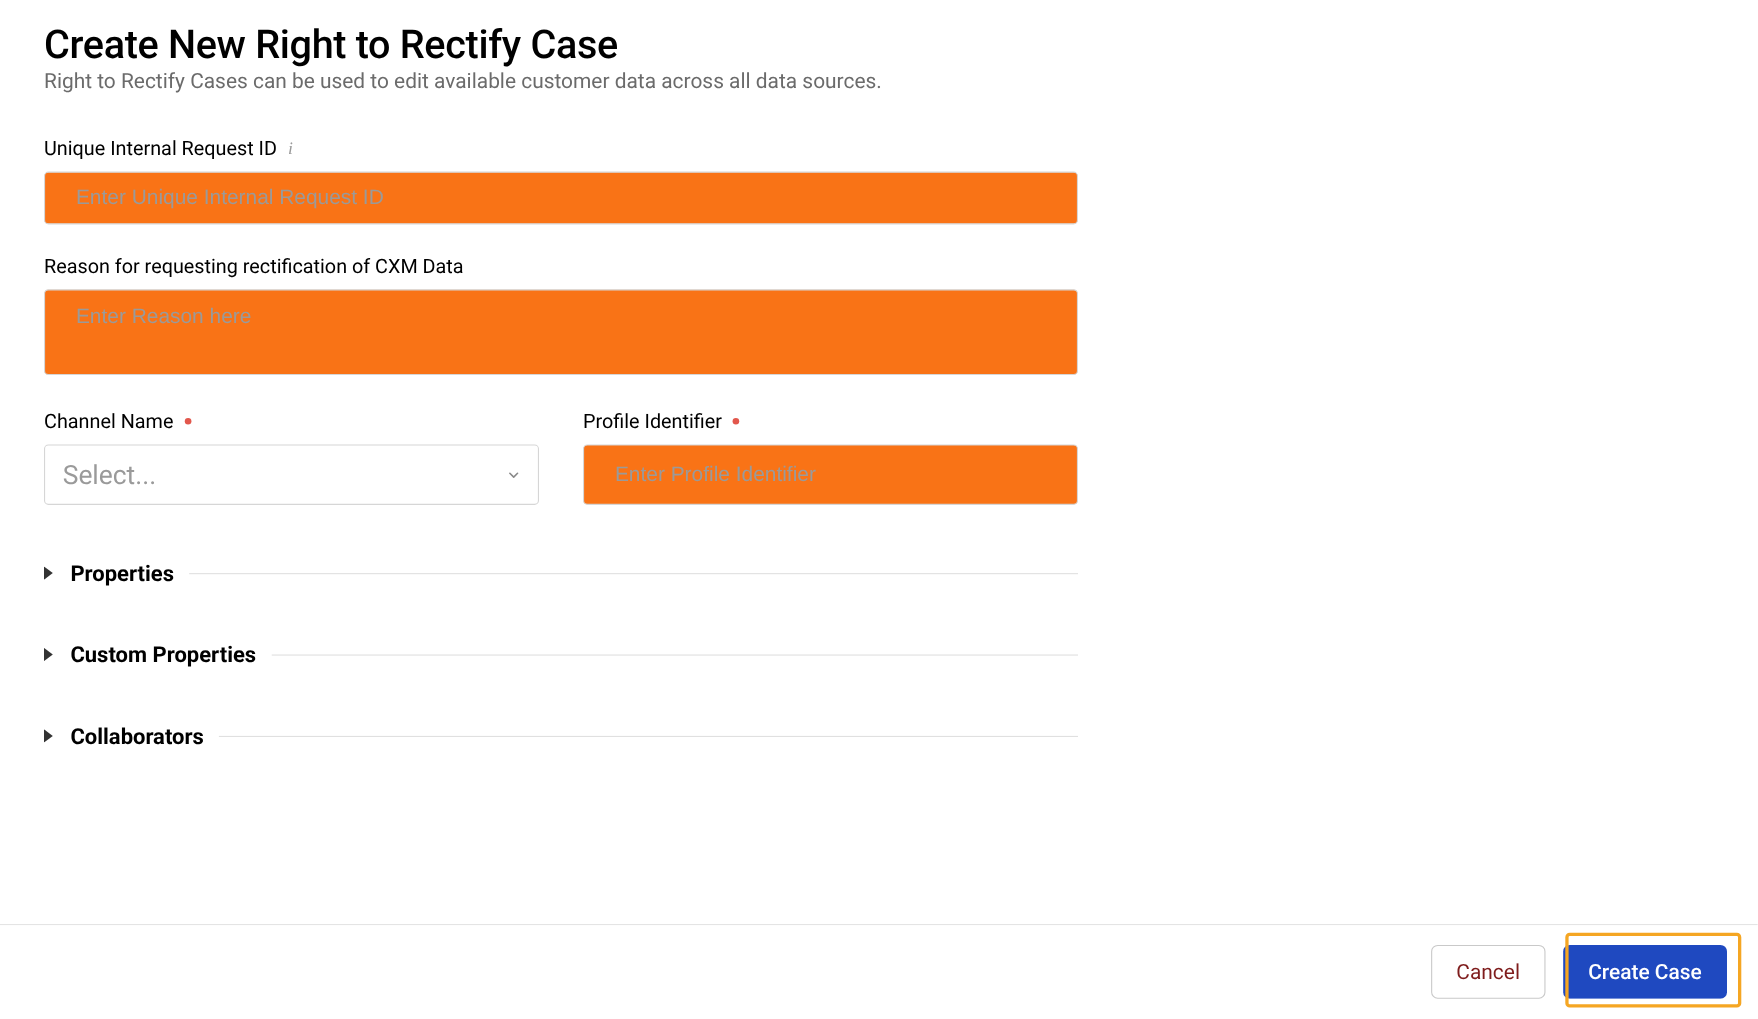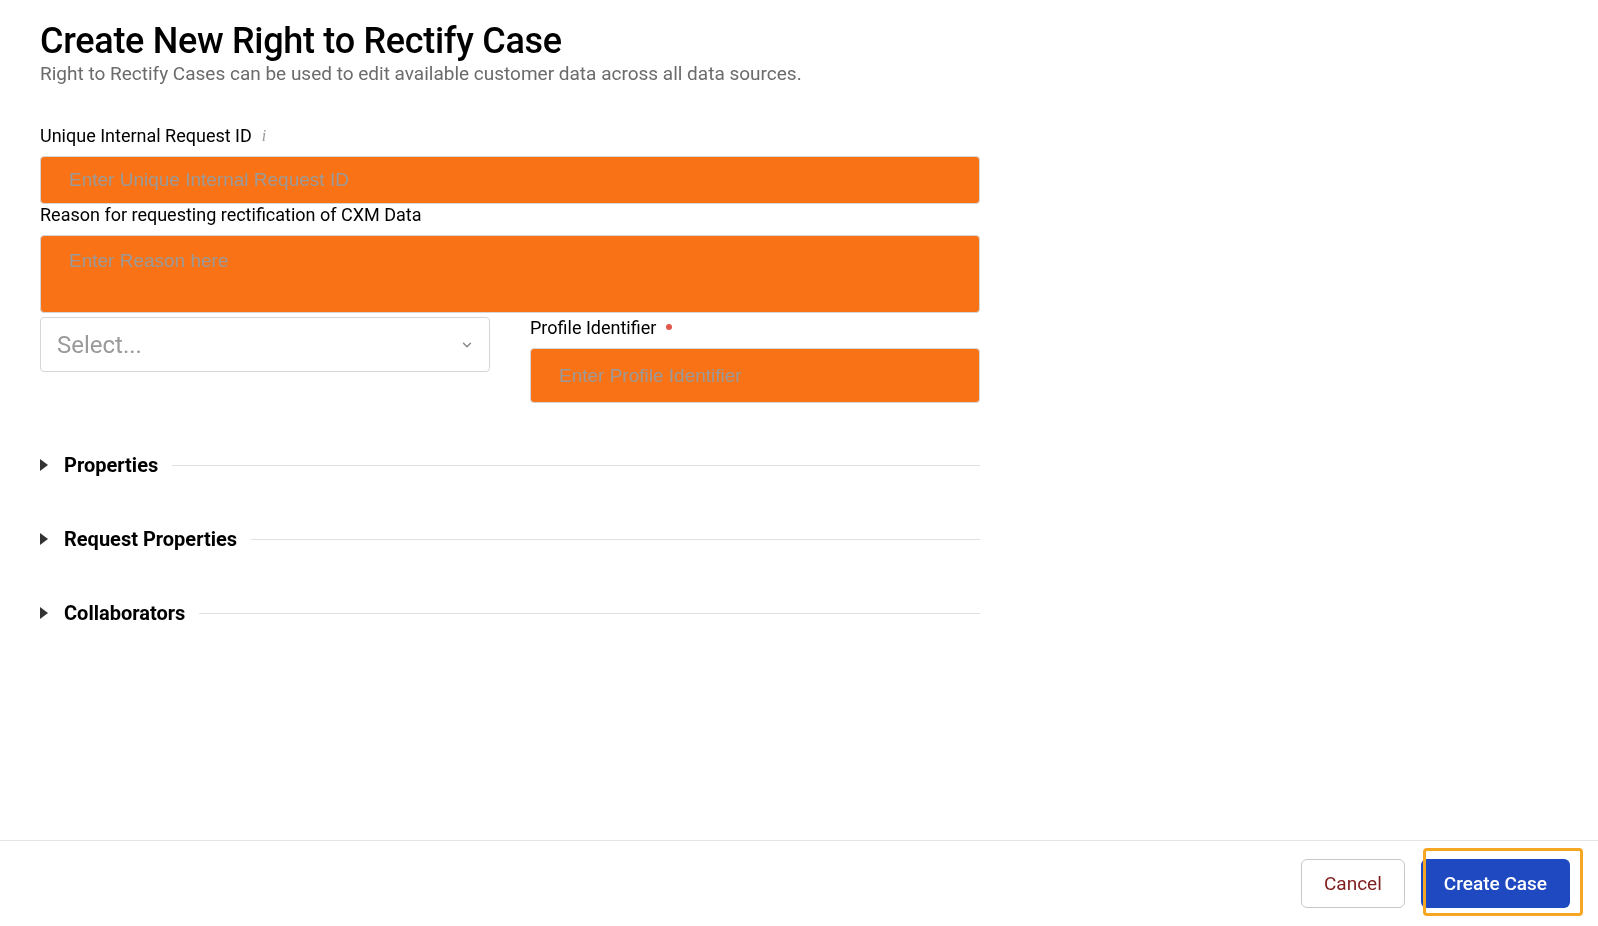--- a/index.html
+++ b/index.html
@@ -73,20 +73,21 @@
     .text-input::placeholder,
     .textarea-input::placeholder {
       color: #9a9a9a;
     }
     .textarea-input {
       height: 78px;
       resize: none;
       line-height: 1.4;
     }
     .field-block {
+      margin-bottom: 28px;
     }
     .two-col {
       display: flex;
       gap: 40px;
       margin-bottom: 28px;
     }
     .col {
       flex: 1;
     }
     .select-wrapper {
@@ -196,20 +197,24 @@
 
     <div class="field-block">
       <div class="field-label">
         <span>Reason for requesting rectification of CXM Data</span>
       </div>
       <textarea class="textarea-input" placeholder="Enter Reason here" style=""></textarea>
     </div>
 
     <div class="two-col">
       <div class="col">
+        <div class="field-label">
+          <span>Channel Name</span>
+          <span class="required-dot"></span>
+        </div>
         <div class="select-wrapper">
           <div class="select-display">Select...</div>
           <span class="chevron-down">
             <svg width="14" height="14" viewBox="0 0 24 24" fill="none" stroke="#8a8a8a" stroke-width="2.5" stroke-linecap="round" stroke-linejoin="round">
                 <polyline points="6 9 12 15 18 9"></polyline>
               </svg>
           </span>
         </div>
       </div>
       <div class="col">
@@ -230,21 +235,21 @@
       <span class="section-title">Properties</span>
       <div class="section-line"></div>
     </div>
 
     <div class="section-row">
       <span class="section-arrow">
         <svg width="10" height="12" viewBox="0 0 10 12">
             <polygon points="0,0 8,6 0,12" fill="#333"></polygon>
           </svg>
       </span>
-      <span class="section-title">Request Properties</span>
+      <span class="section-title">Custom Properties</span>
       <div class="section-line"></div>
     </div>
 
     <div class="section-row">
       <span class="section-arrow">
         <svg width="10" height="12" viewBox="0 0 10 12">
             <polygon points="0,0 8,6 0,12" fill="#333"></polygon>
           </svg>
       </span>
       <span class="section-title">Collaborators</span>

